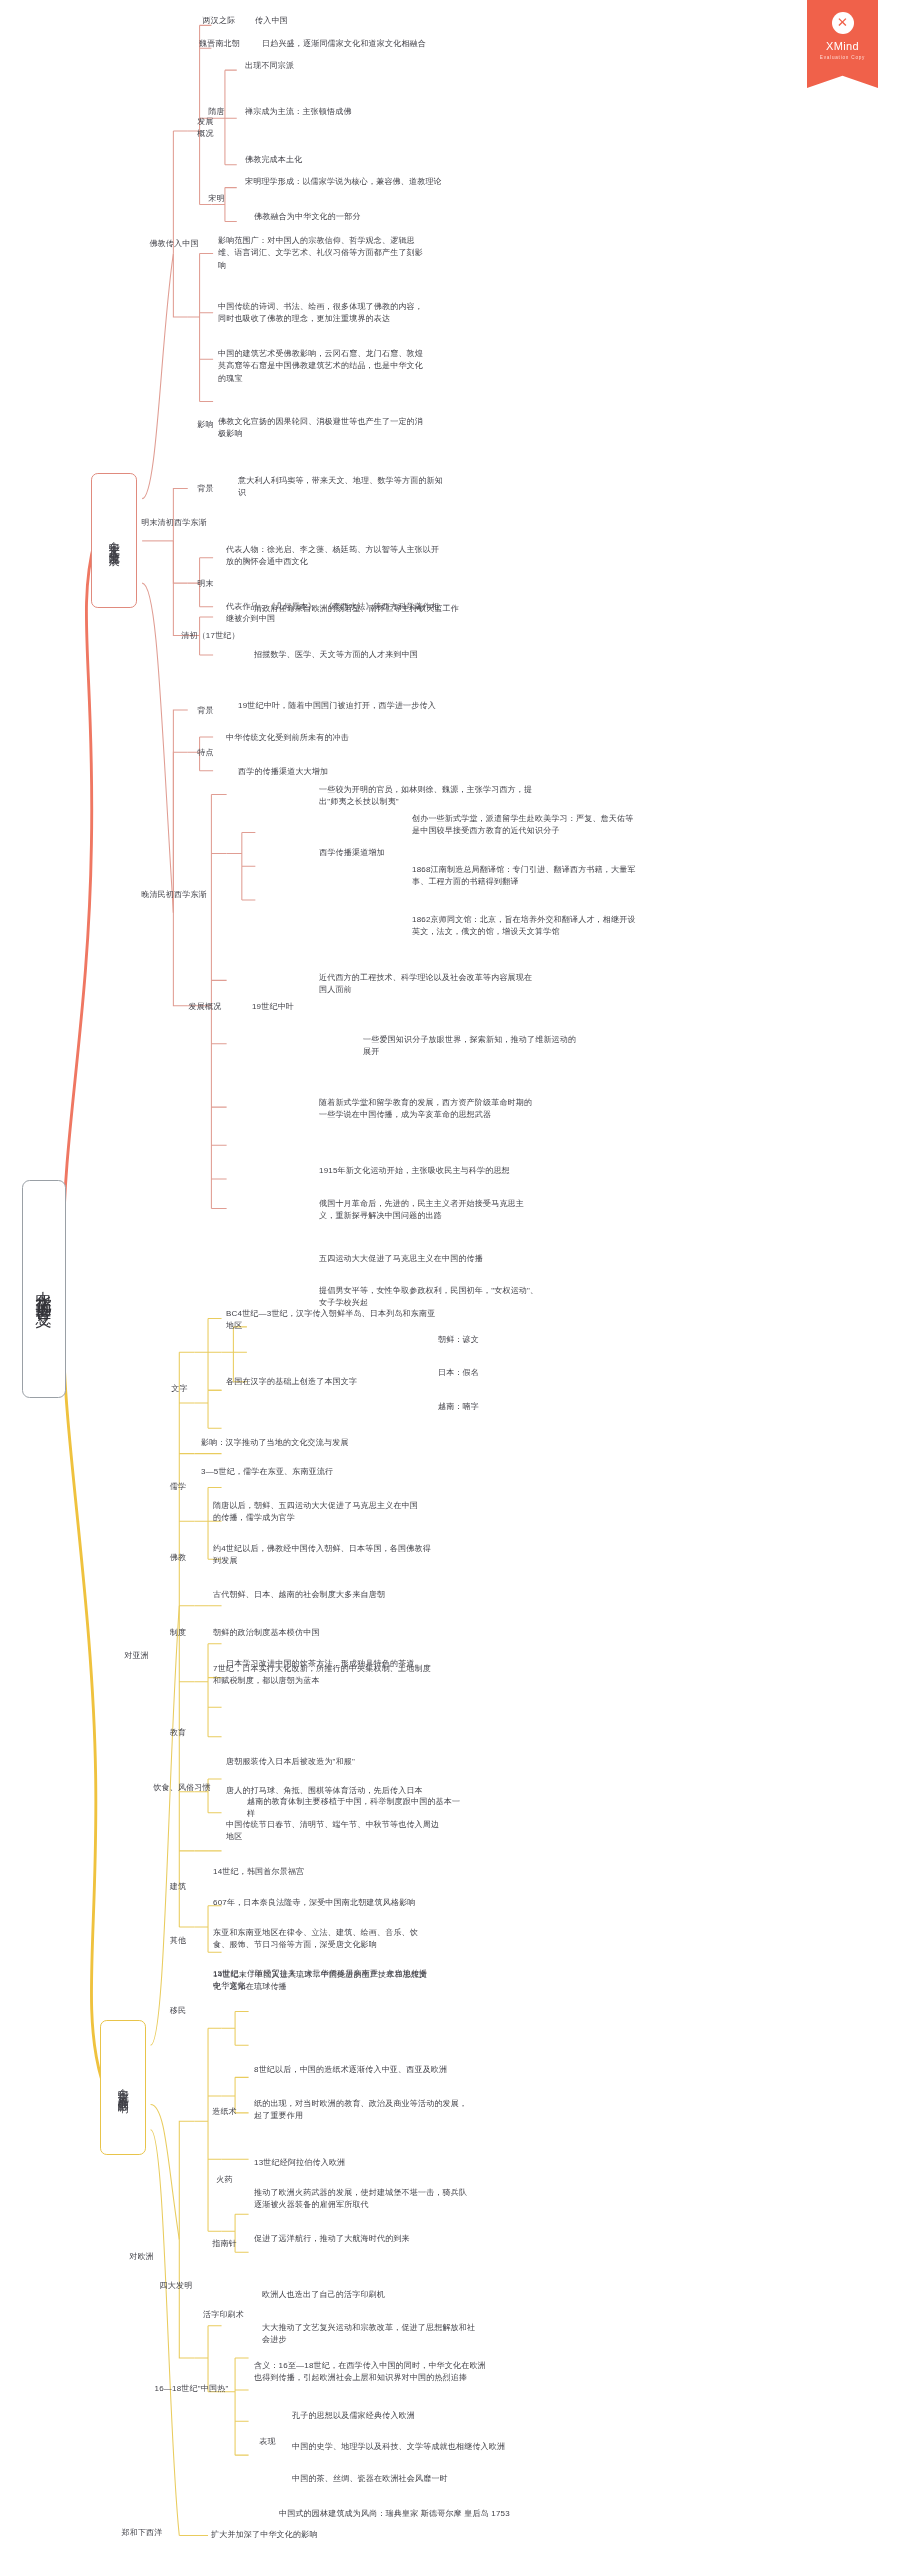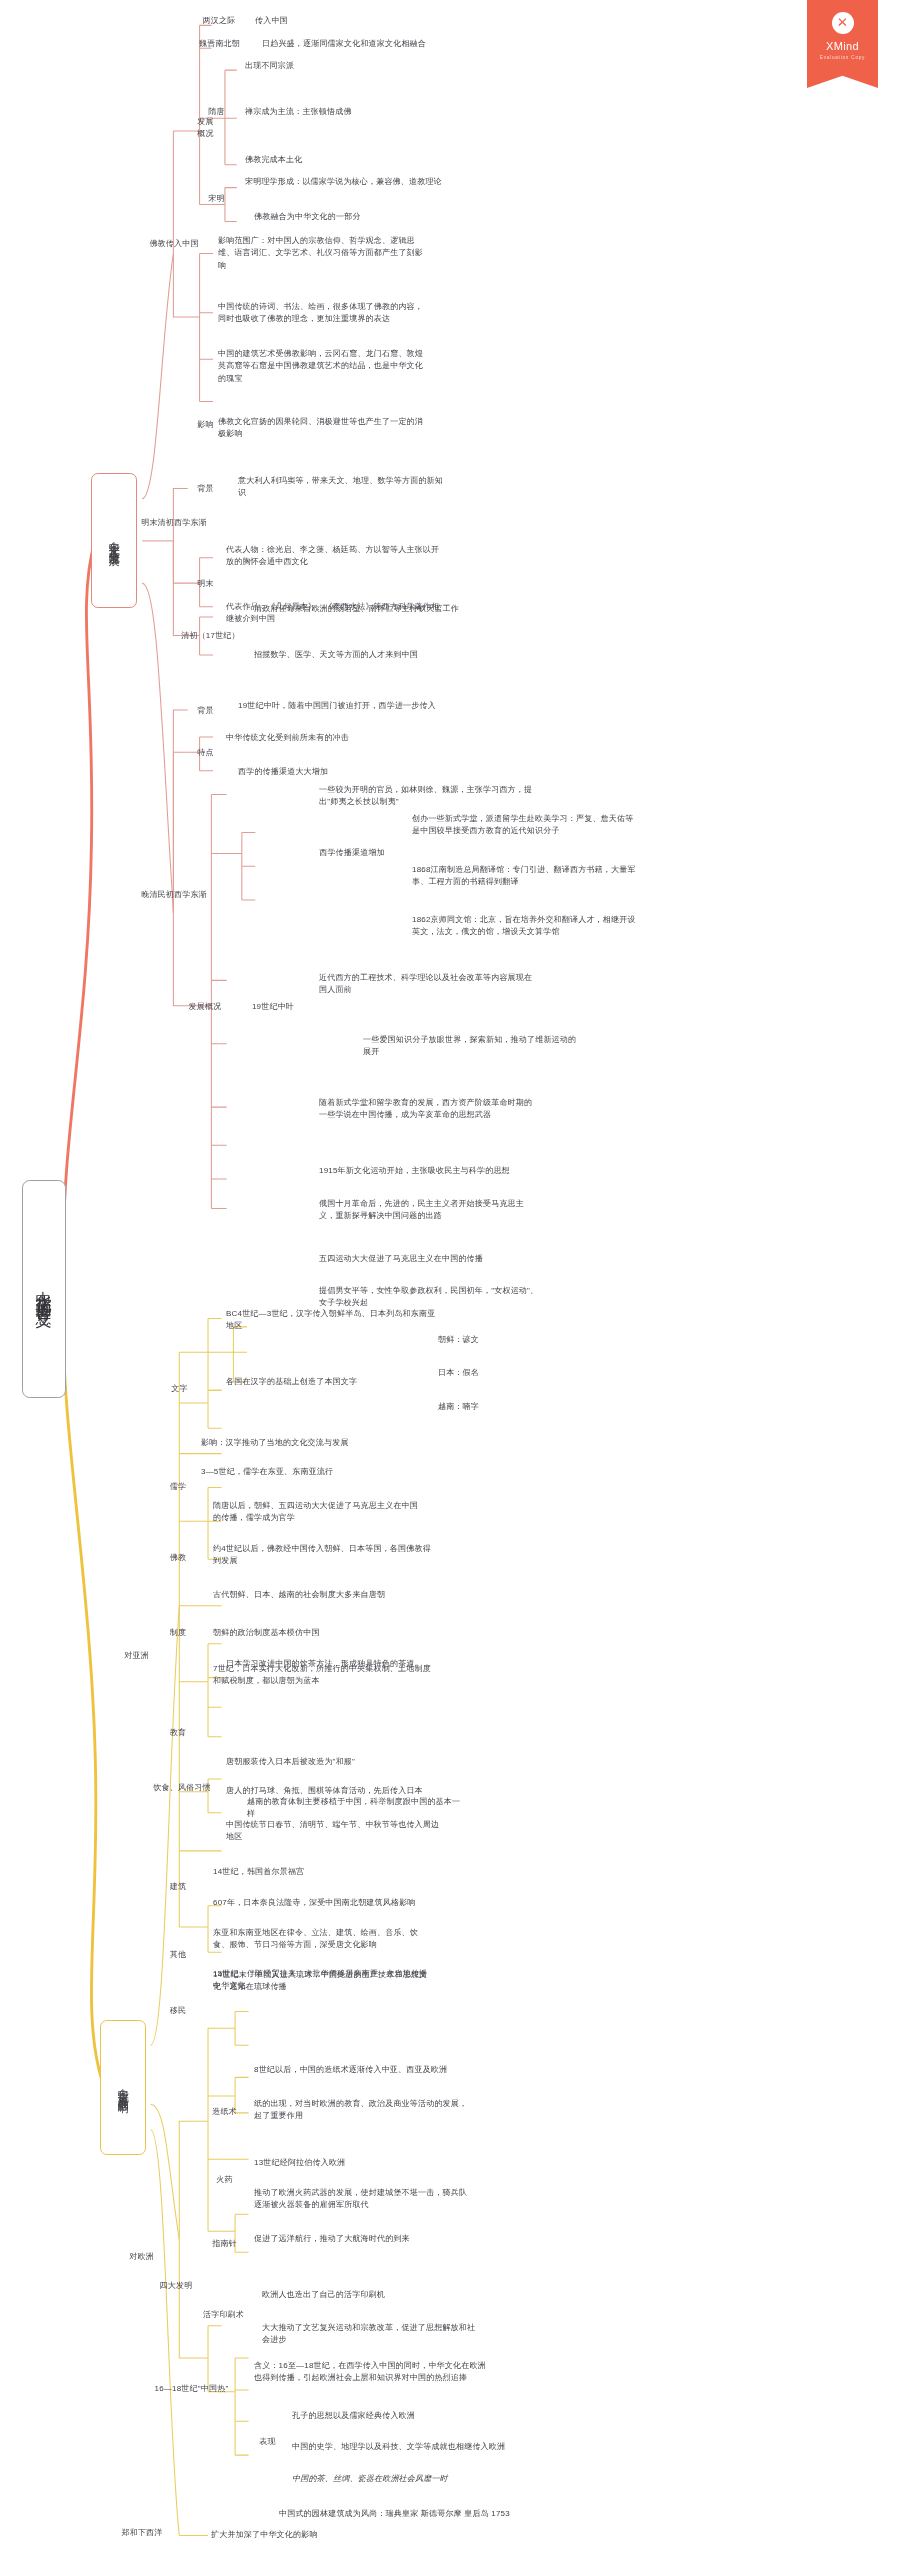--- a/index.html
+++ b/index.html
@@ -262,21 +262,21 @@
   <div class="node c" style="left:150px; top:1782px; width:64px;">饮食、风俗习惯</div>
   <div class="node" style="left:226px; top:1658px; width:230px;">日本学习改进中国的饮茶方法，形成独具特色的茶道</div>
   <div class="node" style="left:226px; top:1756px; width:230px;">唐朝服装传入日本后被改造为"和服"</div>
   <div class="node" style="left:226px; top:1785px; width:230px;">唐人的打马球、角抵、围棋等体育活动，先后传入日本</div>
   <div class="node" style="left:226px; top:1819px; width:221px;">中国传统节日春节、清明节、端午节、中秋节等也传入周边地区</div>
 
   <div class="node c" style="left:157px; top:1881px; width:42px;">建筑</div>
   <div class="node" style="left:213px; top:1866px; width:169px;">14世纪，韩国首尔景福宫</div>
   <div class="node" style="left:213px; top:1897px; width:245px;">607年，日本奈良法隆寺，深受中国南北朝建筑风格影响</div>
 
-  <div class="node c" style="left:157px; top:1935px; width:42px;margin-top:14px;">其他</div>
+  <div class="node c" style="left:157px; top:1935px; width:42px;">其他</div>
   <div class="node" style="left:213px; top:1927px; width:221px;">东亚和东南亚地区在律令、立法、建筑、绘画、音乐、饮食、服饰、节日习俗等方面，深受唐文化影响</div>
 
   <div class="node c" style="left:157px; top:2005px; width:42px;">移民</div>
   <div class="node" style="left:213px; top:1969px; width:221px;">14世纪末，中国人进入琉球，中国先进的生产技术和思想文化，逐渐在琉球传播</div>
   <div class="node" style="left:213px; top:1968px; width:221px;">15世纪，伴随经贸往来，大批华侨移居东南亚，在当地传播中华文化</div>
 
   <div class="node c" style="left:150px; top:2280px; width:52px;">四大发明</div>
 
   <div class="node c" style="left:201px; top:2106px; width:47px;">造纸术</div>
   <div class="node" style="left:254px; top:2064px; width:254px;">8世纪以后，中国的造纸术逐渐传入中亚、西亚及欧洲</div>
@@ -292,19 +292,19 @@
   <div class="node c" style="left:194px; top:2309px; width:59px;">活字印刷术</div>
   <div class="node" style="left:262px; top:2289px; width:221px;">欧洲人也造出了自己的活字印刷机</div>
   <div class="node" style="left:262px; top:2322px; width:221px;">大大推动了文艺复兴运动和宗教改革，促进了思想解放和社会进步</div>
 
   <div class="node c" style="left:144px; top:2383px; width:95px;">16—18世纪"中国热"</div>
   <div class="node" style="left:254px; top:2360px; width:237px;">含义：16至—18世纪，在西学传入中国的同时，中华文化在欧洲也得到传播，引起欧洲社会上层和知识界对中国的热烈追捧</div>
 
   <div class="node c" style="left:250px; top:2436px; width:35px;">表现</div>
   <div class="node" style="left:292px; top:2410px; width:237px;">孔子的思想以及儒家经典传入欧洲</div>
   <div class="node" style="left:292px; top:2441px; width:237px;">中国的史学、地理学以及科技、文学等成就也相继传入欧洲</div>
-  <div class="node" style="left:292px; top:2473px; width:237px;font-style:italic;">中国的茶、丝绸、瓷器在欧洲社会风靡一时</div>
+  <div class="node" style="left:292px; top:2473px; width:237px;">中国的茶、丝绸、瓷器在欧洲社会风靡一时</div>
   <div class="node" style="left:279px; top:2508px; width:254px;">中国式的园林建筑成为风尚：瑞典皇家 斯德哥尔摩 皇后岛 1753</div>
 
   <div class="node" style="left:211px; top:2529px; width:221px;">扩大并加深了中华文化的影响</div>
 
 </div>
 
 
 </body></html>

